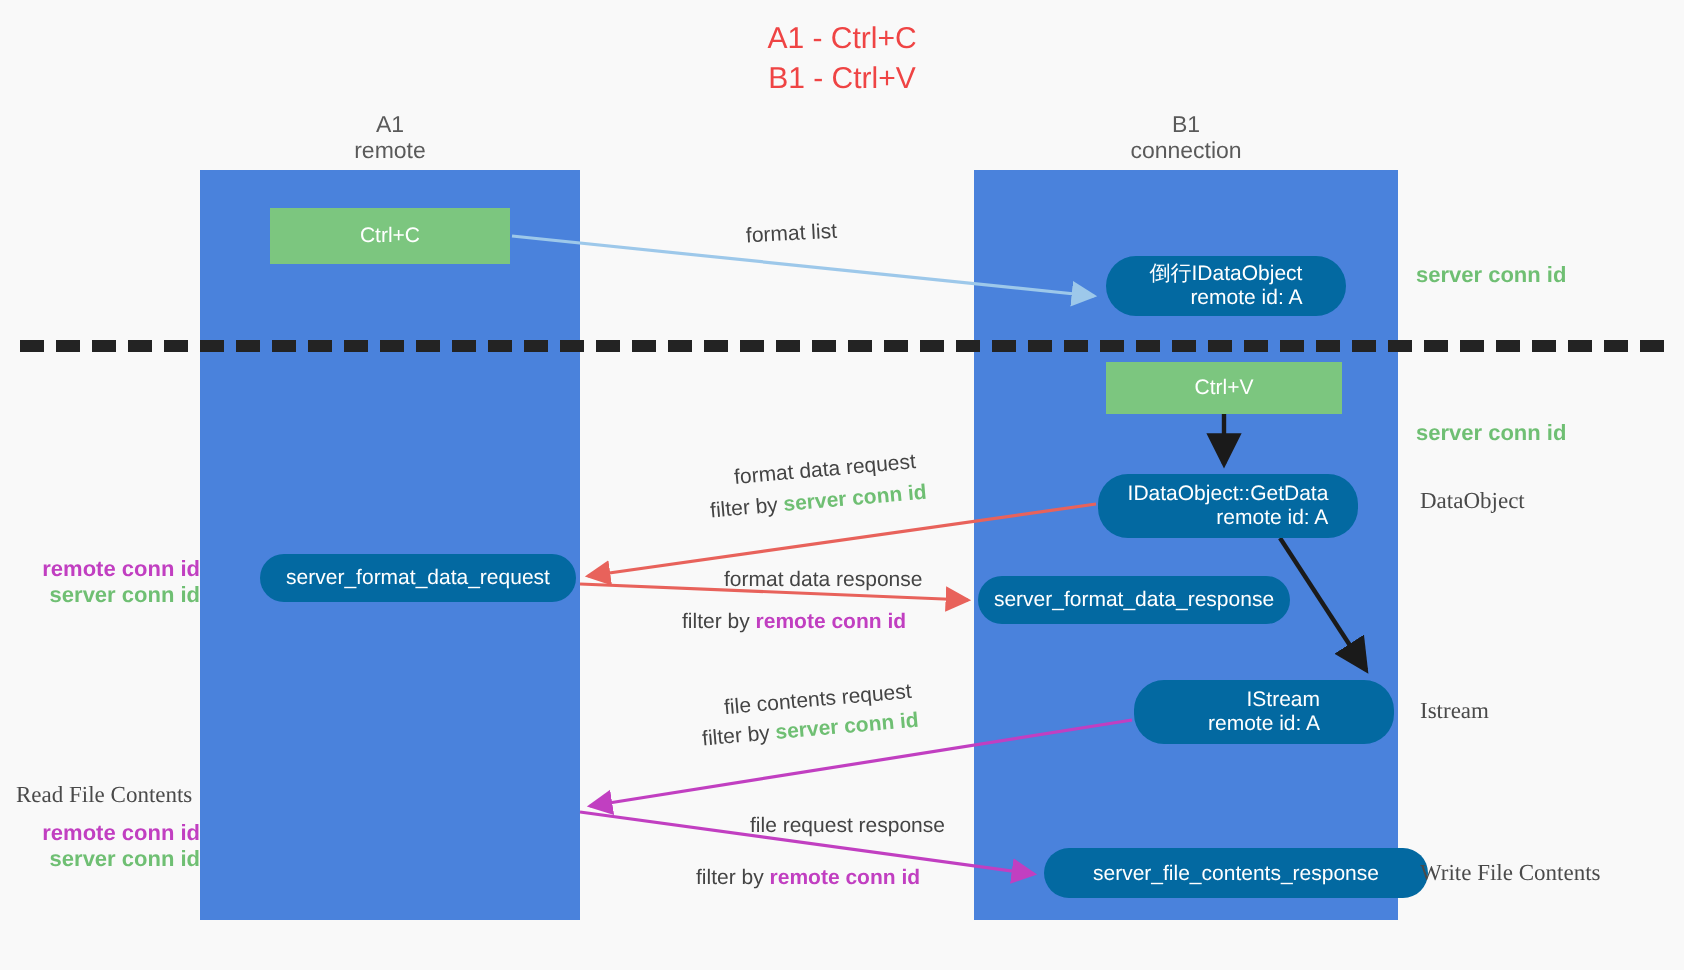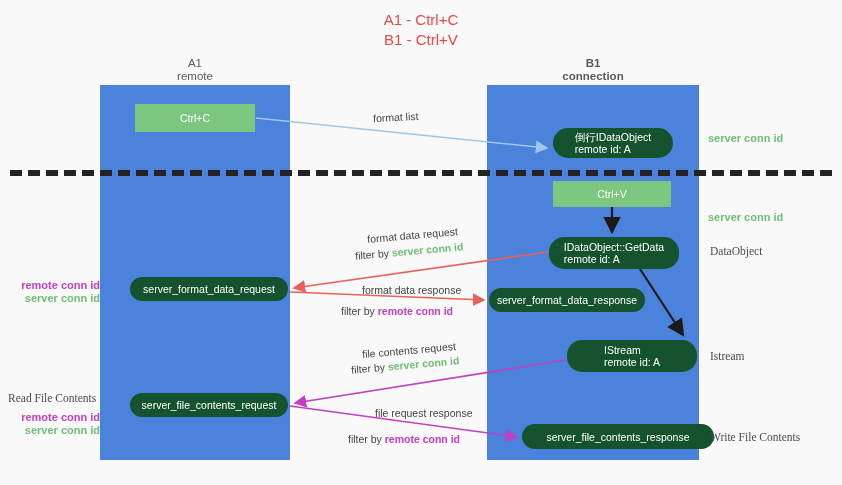--- a/index.html
+++ b/index.html
@@ -26,49 +26,49 @@
 
   
   .col-head{
     text-align:center;
     font-size:11.5px;
     color:#5a5a5a;
     line-height:13px;
     white-space:pre-line;
   }
   #head-a1{left:100px;top:57px;width:190px;}
-  #head-b1{left:487px;top:57px;width:212px;font-weight:bold;}
+  #head-b1{left:487px;top:57px;width:212px;}
 
   
   .lane{background:#4a82dc;}
   #lane-a1{left:100px;top:85px;width:190px;height:375px;}
   #lane-b1{left:487px;top:85px;width:212px;height:375px;}
 
   
   #separator{
     left:10px;top:170px;width:822px;height:0;
     border-top:6px dashed #232323;
   }
 
   
   .box{
     box-sizing:border-box;
     display:flex;
     flex-direction:column;
     align-items:center;
     justify-content:center;
-    text-align:left;
+    text-align:right;
     font-size:10.5px;
     line-height:12px;
     color:#ffffff;
     white-space:pre-line;
     padding:2px 0;
   }
   .green{background:#7cc67f;}
-  .orange{background:#14532d;border-radius:15px;}
+  .orange{background:#0369a1;border-radius:15px;}
 
   #box-ctrlc{left:135px;top:104px;width:120px;height:28px;}
   #box-idataobject{left:553px;top:128px;width:120px;height:30px;}
   #box-ctrlv{left:553px;top:181px;width:118px;height:26px;}
   #box-getdata{left:549px;top:237px;width:130px;height:32px;}
   #box-stream{left:567px;top:340px;width:130px;height:32px;}
   #box-fmt-req{left:130px;top:277px;width:158px;height:24px;}
   #box-fmt-resp{left:489px;top:288px;width:156px;height:24px;}
   #box-file-req{left:130px;top:393px;width:158px;height:24px;}
   #box-file-resp{left:522px;top:424px;width:192px;height:25px;}
@@ -161,21 +161,20 @@
   <div class="abs box green" id="box-ctrlc">Ctrl+C</div>
   <div class="abs box orange" id="box-idataobject">倒行IDataObject
 remote id: A</div>
   <div class="abs box green" id="box-ctrlv">Ctrl+V</div>
   <div class="abs box orange" id="box-getdata">IDataObject::GetData
 remote id: A</div>
   <div class="abs box orange" id="box-stream">IStream
 remote id: A</div>
   <div class="abs box orange" id="box-fmt-resp">server_format_data_response</div>
   <div class="abs box orange" id="box-fmt-req">server_format_data_request</div>
-  <div class="abs box orange" id="box-file-req">server_file_contents_request</div>
   <div class="abs box orange" id="box-file-resp">server_file_contents_response</div>
 
   <div class="abs side-label" id="lbl-dataobject">DataObject</div>
   <div class="abs side-label" id="lbl-istream">Istream</div>
   <div class="abs side-label" id="lbl-writefile">Write File Contents</div>
   <div class="abs side-label" id="lbl-readfile">Read File Contents</div>
 
   <div class="abs conn green-txt" id="conn-top">server conn id</div>
   <div class="abs conn green-txt" id="conn-mid">server conn id</div>
 

